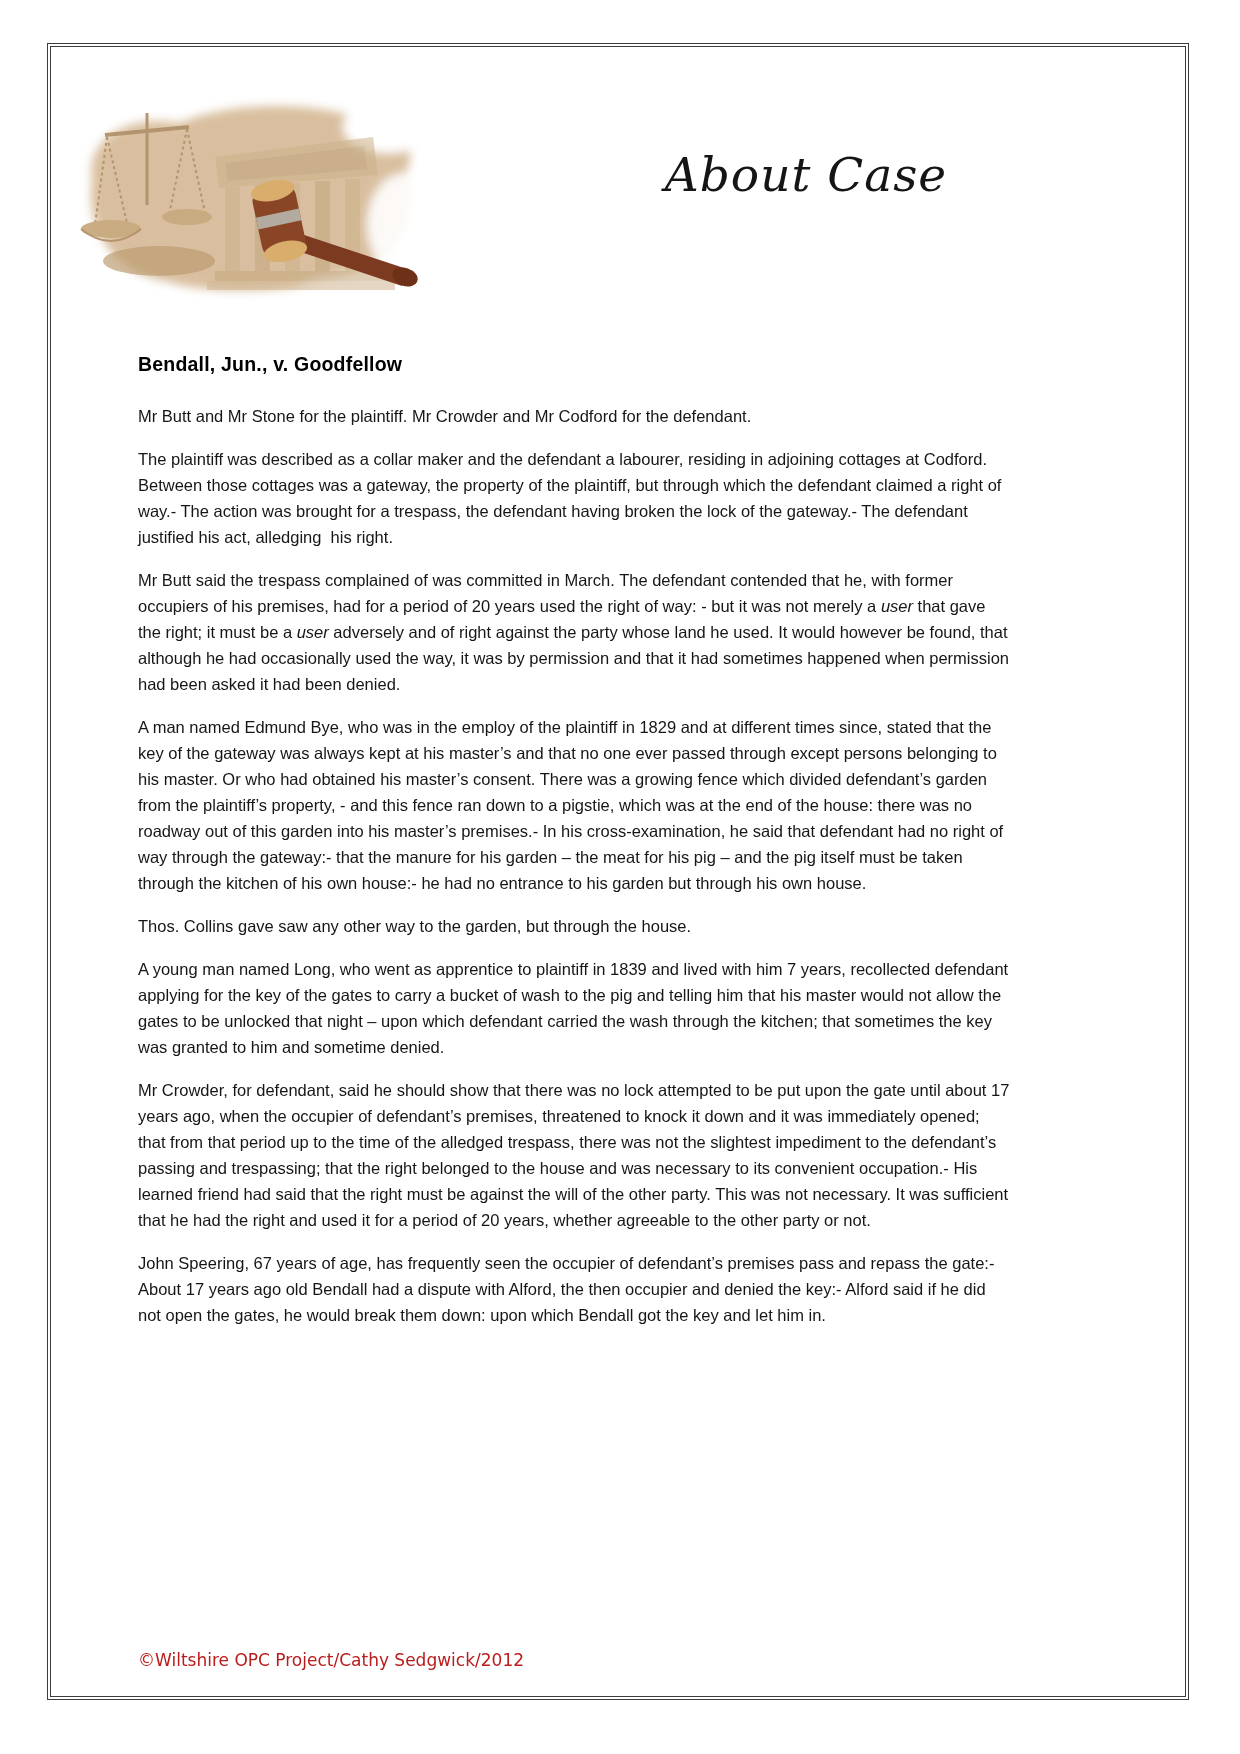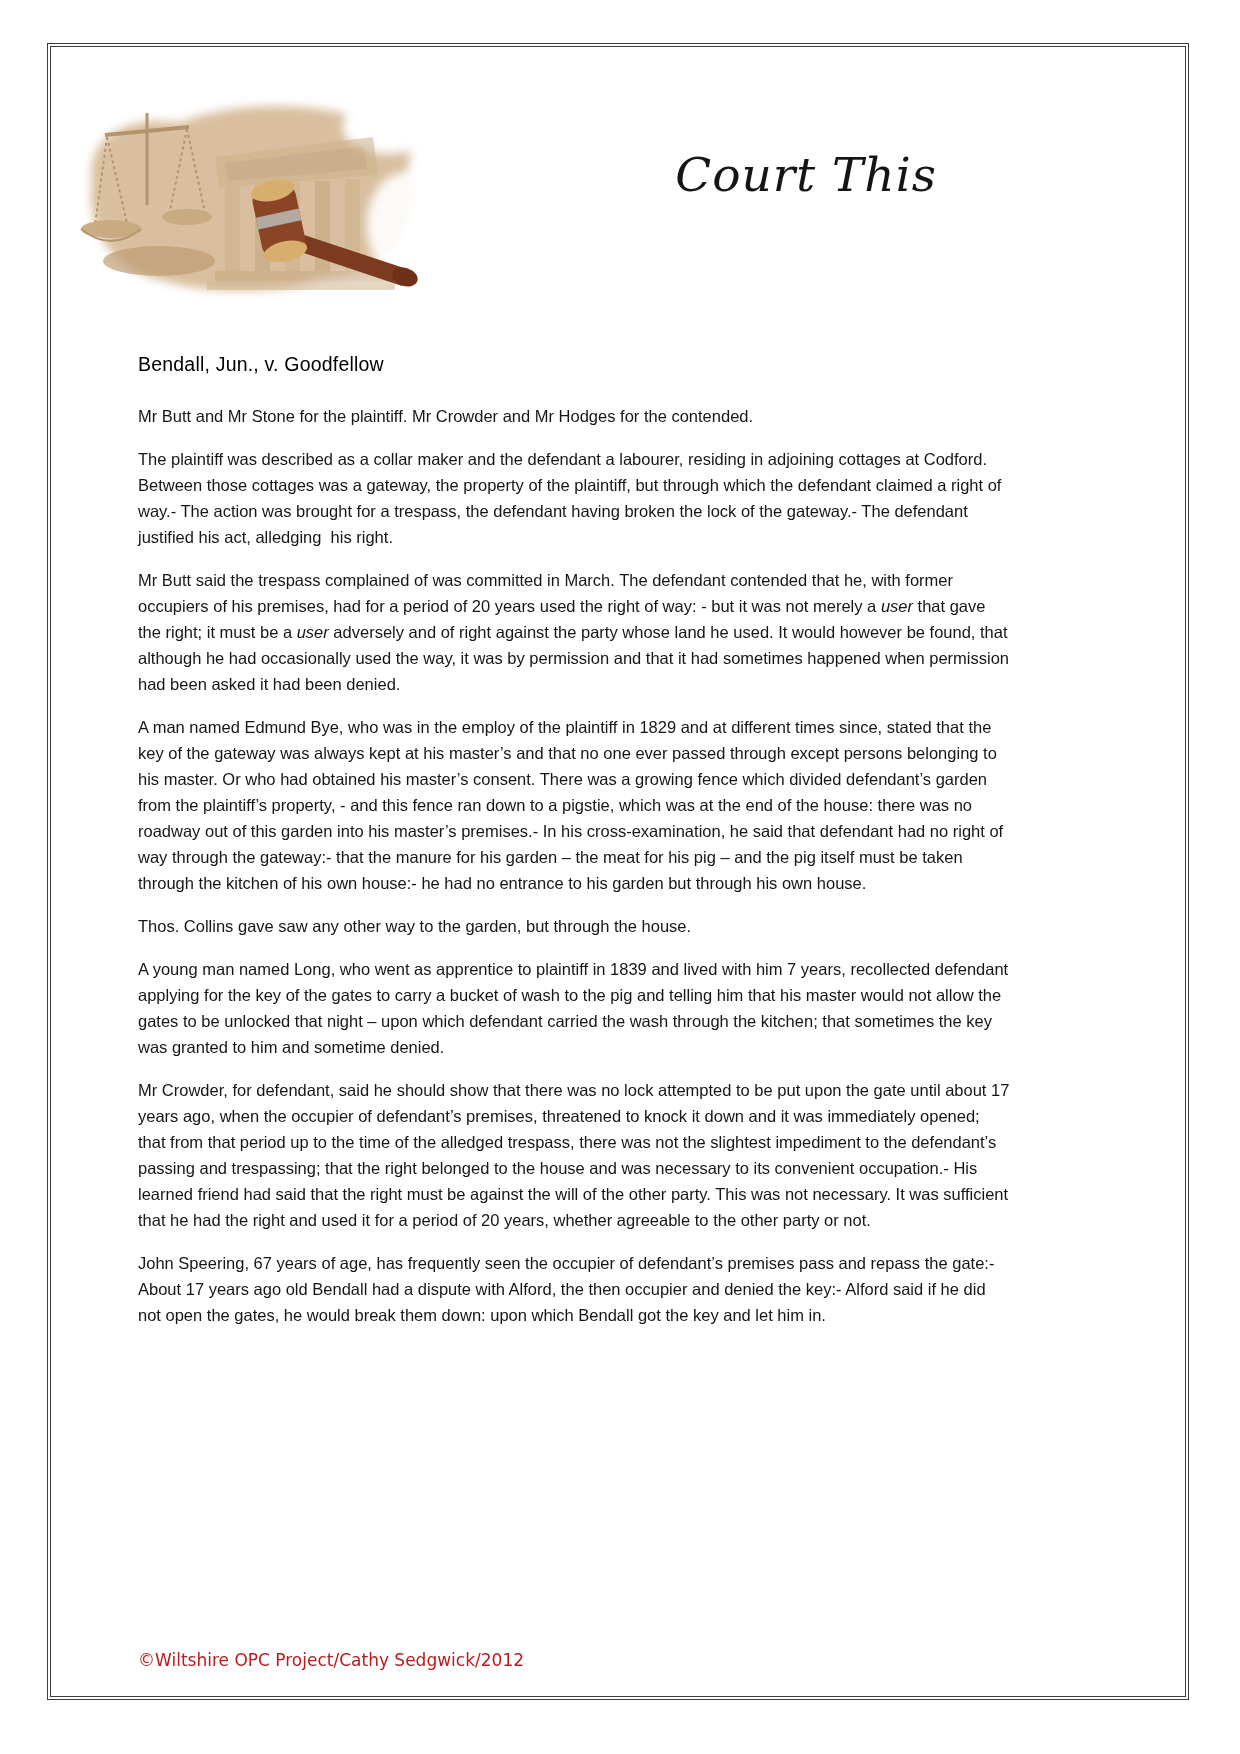--- a/index.html
+++ b/index.html
@@ -42,21 +42,21 @@
     letter-spacing: 1px;
   }
   .article {
     position: absolute;
     left: 87px;
     top: 306px;
     width: 872px;
   }
   .case-heading {
     font-size: 19.5px;
-    font-weight: normal;
+    font-weight: bold;
     color: #000000;
     margin: 0 0 27px 0;
     letter-spacing: 0.2px;
   }
   .article p {
     font-size: 16.5px;
     line-height: 26px;
     margin: 0 0 17px 0;
     white-space: pre-wrap;
     color: #161616;
@@ -118,26 +118,26 @@
       <ellipse cx="338" cy="192" rx="13" ry="9" transform="rotate(18 338 192)" fill="#6f3018"></ellipse>
       <g transform="rotate(-12 212 136)">
         <rect x="190" y="103" width="44" height="66" rx="10" fill="#8a4527"></rect>
         <rect x="190" y="128" width="44" height="12" fill="#b3aba0"></rect>
         <ellipse cx="212" cy="105" rx="22" ry="10" fill="#d9ad6b"></ellipse>
         <ellipse cx="212" cy="167" rx="22" ry="10" fill="#d9ad6b"></ellipse>
       </g>
     </g>
   </svg>
 
-  <div class="court-title">Court This</div>
+  <div class="court-title">About Case</div>
 
   <div class="article">
     <h1 class="case-heading">Bendall, Jun., v. Goodfellow</h1>
 
-    <p>Mr Butt and Mr Stone for the plaintiff. Mr Crowder and Mr Hodges for the contended.</p>
+    <p>Mr Butt and Mr Stone for the plaintiff. Mr Crowder and Mr Codford for the defendant.</p>
     <p>The plaintiff was described as a collar maker and the defendant a labourer, residing in adjoining cottages at Codford. Between those cottages was a gateway, the property of the plaintiff, but through which the defendant claimed a right of way.- The action was brought for a trespass, the defendant having broken the lock of the gateway.- The defendant justified his act, alledging  his right.</p>
     <p><span>Mr Butt said the trespass complained of was committed in March. The defendant contended that he, with former occupiers of his premises, had for a period of 20 years used the right of way: - but it was not merely a </span><i>user</i><span> that gave the right; it must be a </span><i>user</i><span> adversely and of right against the party whose land he used. It would however be found, that although he had occasionally used the way, it was by permission and that it had sometimes happened when permission had been asked it had been denied.</span></p>
     <p>A man named Edmund Bye, who was in the employ of the plaintiff in 1829 and at different times since, stated that the key of the gateway was always kept at his master’s and that no one ever passed through except persons belonging to his master. Or who had obtained his master’s consent. There was a growing fence which divided defendant’s garden from the plaintiff’s property, - and this fence ran down to a pigstie, which was at the end of the house: there was no roadway out of this garden into his master’s premises.- In his cross-examination, he said that defendant had no right of way through the gateway:- that the manure for his garden – the meat for his pig – and the pig itself must be taken through the kitchen of his own house:- he had no entrance to his garden but through his own house.</p>
     <p>Thos. Collins gave saw any other way to the garden, but through the house.</p>
     <p>A young man named Long, who went as apprentice to plaintiff in 1839 and lived with him 7 years, recollected defendant applying for the key of the gates to carry a bucket of wash to the pig and telling him that his master would not allow the gates to be unlocked that night – upon which defendant carried the wash through the kitchen; that sometimes the key was granted to him and sometime denied.</p>
     <p>Mr Crowder, for defendant, said he should show that there was no lock attempted to be put upon the gate until about 17 years ago, when the occupier of defendant’s premises, threatened to knock it down and it was immediately opened; that from that period up to the time of the alledged trespass, there was not the slightest impediment to the defendant’s passing and trespassing; that the right belonged to the house and was necessary to its convenient occupation.- His learned friend had said that the right must be against the will of the other party. This was not necessary. It was sufficient that he had the right and used it for a period of 20 years, whether agreeable to the other party or not.</p>
     <p>John Speering, 67 years of age, has frequently seen the occupier of defendant’s premises pass and repass the gate:- About 17 years ago old Bendall had a dispute with Alford, the then occupier and denied the key:- Alford said if he did not open the gates, he would break them down: upon which Bendall got the key and let him in.</p>
   </div>
 
   <div class="footer-credit">©Wiltshire OPC Project/Cathy Sedgwick/2012</div>

